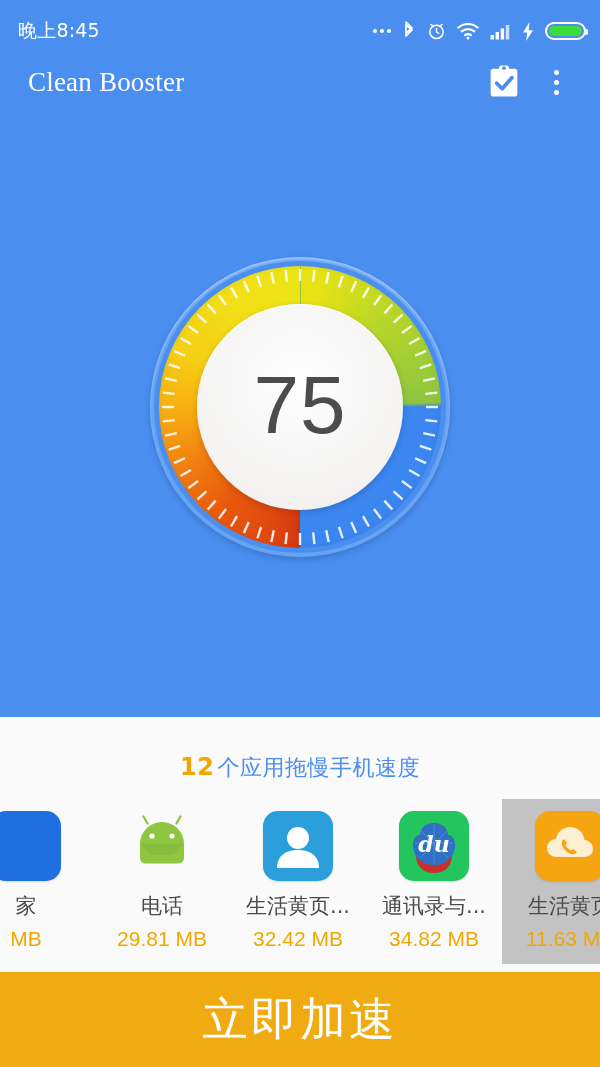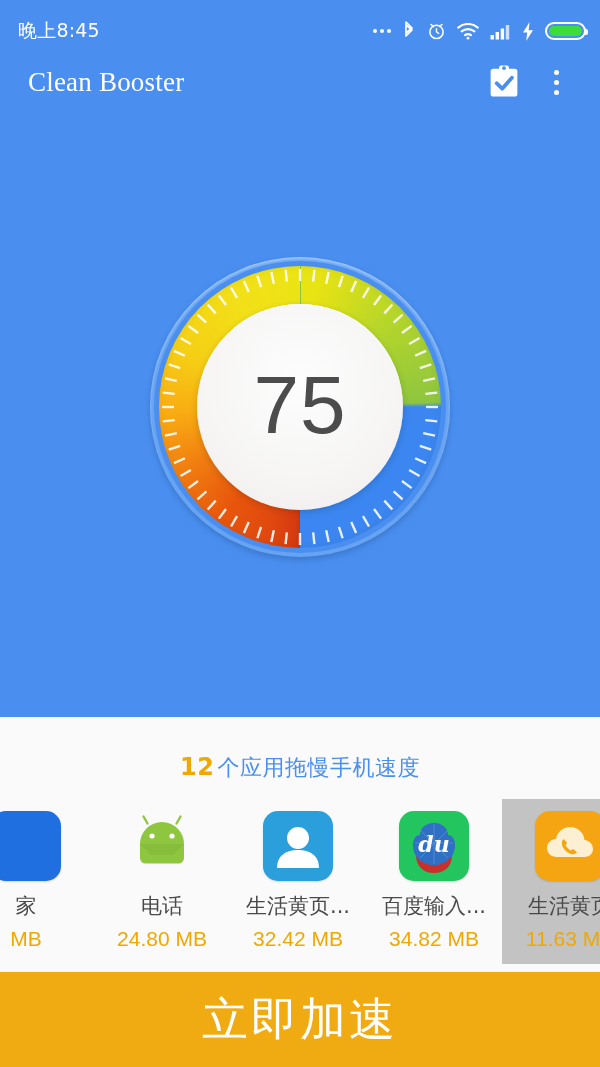--- a/index.html
+++ b/index.html
@@ -374,21 +374,21 @@
               <path d="M49.5 12.5 L53.5 5.5" stroke="#8ec63f" stroke-width="2.3" stroke-linecap="round" fill="none"></path>
               <path d="M13 33 A22 22 0 0 1 57 33 Z"></path>
               <path d="M13 33 H57 V47 A5.5 5.5 0 0 1 51.5 52.5 H18.5 A5.5 5.5 0 0 1 13 47 Z"></path>
             </g>
             <path d="M13 33 H57 L46 44 H24 Z" fill="#7fb636" opacity=".55"></path>
             <circle cx="25" cy="25" r="2.6" fill="#ffffff"></circle>
             <circle cx="45" cy="25" r="2.6" fill="#ffffff"></circle>
           </svg>
         </span>
         <span class="app-name">电话</span>
-        <span class="app-size">24.80 MB</span>
+        <span class="app-size">29.81 MB</span>
       </div>
 
       <div class="app-cell">
         <span class="app-icon" style="background:#2a9fdb;">
           <svg width="70" height="70" viewBox="0 0 70 70">
             <circle cx="35" cy="27" r="11" fill="#ffffff"></circle>
             <path d="M14 57 C14 44 24 39 35 39 C46 39 56 44 56 57 Z" fill="#ffffff"></path>
           </svg>
         </span>
         <span class="app-name">生活黄页...</span>
@@ -400,21 +400,21 @@
           <svg width="70" height="70" viewBox="0 0 70 70">
             <path d="M17 44 C17 56 25 62 35 62 C45 62 53 56 53 44 Z" fill="#c9302c"></path>
             <path d="M21 24 C21 16 28 12 35 12 C42 12 49 16 49 24 C53 24 56 28 56 34
                      C56 46 47 54 35 54 C23 54 14 46 14 34 C14 28 17 24 21 24 Z" fill="#2f6fc4"></path>
             <g stroke="#5d93d8" stroke-width="0.9" opacity=".85">
               <path d="M35 13 V53 M16 32 H54 M21 19 L49 47 M49 19 L21 47"></path>
             </g>
             <text x="35" y="41" font-family="'DejaVu Serif',serif" font-size="22" font-style="italic" font-weight="bold" fill="#ffffff" text-anchor="middle">du</text>
           </svg>
         </span>
-        <span class="app-name">百度输入...</span>
+        <span class="app-name">通讯录与...</span>
         <span class="app-size">34.82 MB</span>
       </div>
 
       <div class="app-cell selected">
         <span class="app-icon" style="background:#f5a511;">
           <svg width="70" height="70" viewBox="0 0 70 70">
             <path d="M22 46 C16 46 12 42 12 37 C12 32 16 28 21 28 C22 21 28 16 35 16
                      C43 16 49 22 49.5 29 C54 29.5 58 33 58 38 C58 43 54 46 49 46 Z" fill="#fdf0d2"></path>
             <path d="M28.5 28 C27 29.5 26.5 31.5 27 33.5 C28 38 32 42 36.5 43 C38.5 43.5 40.5 43 42 41.5
                      L38.5 38 L35.5 39.5 C33.5 38 32 36.5 30.5 34.5 L32 31.5 Z" fill="#f5a511"></path>

